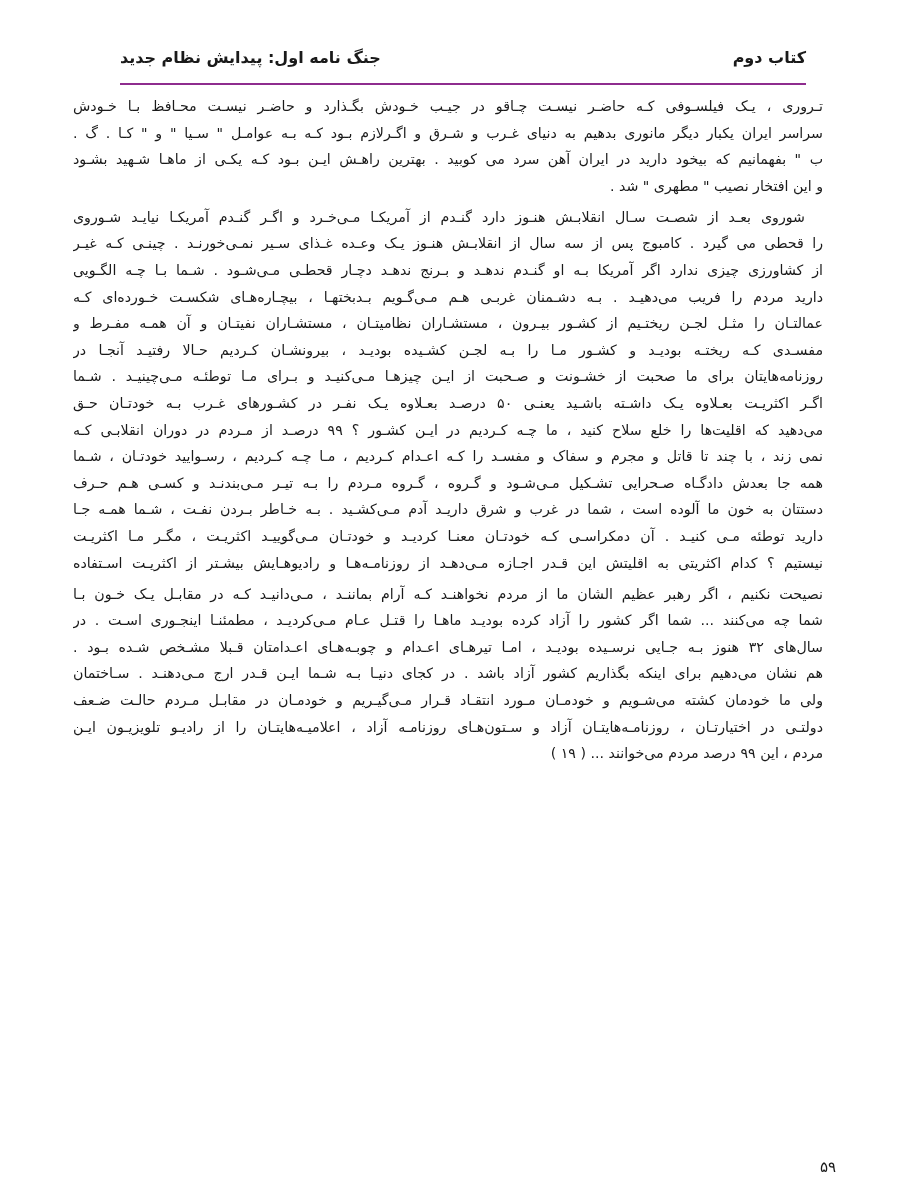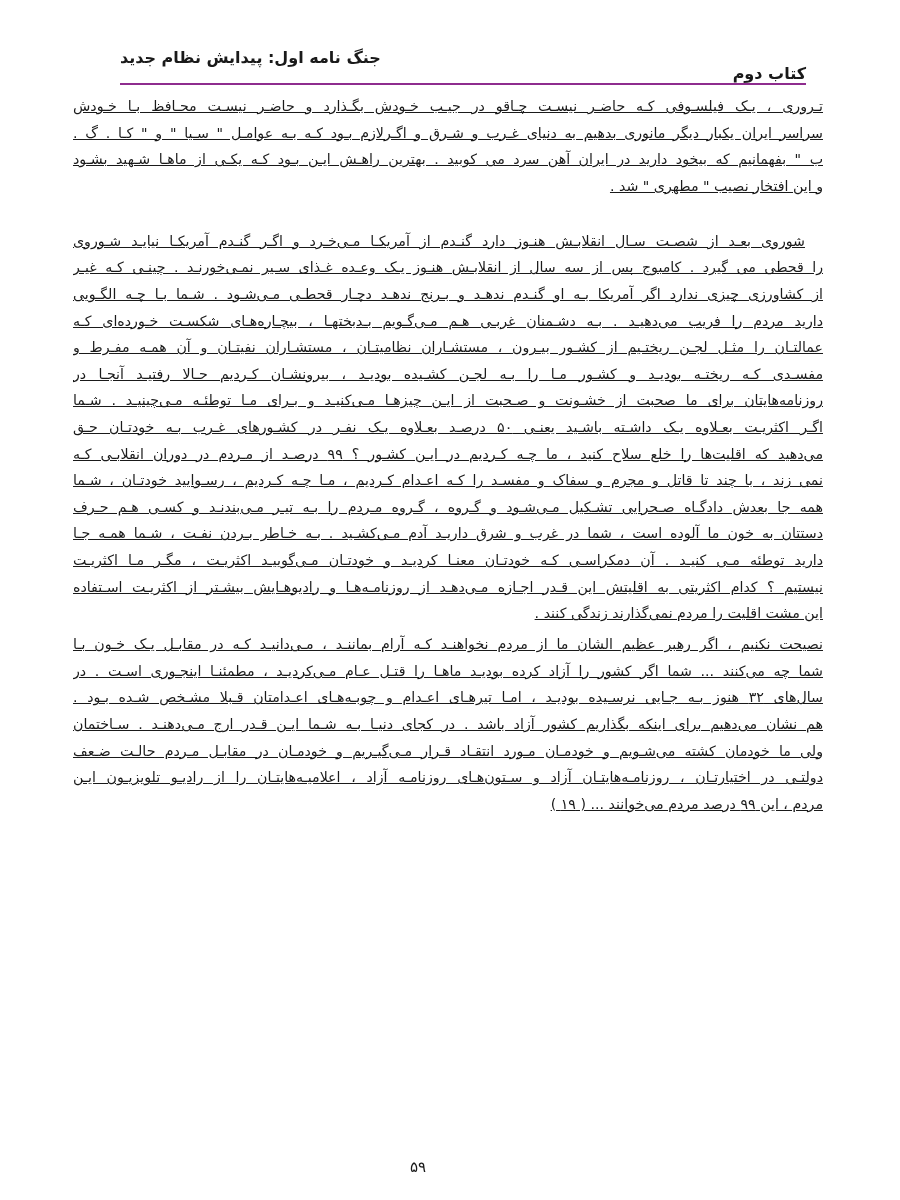--- a/index.html
+++ b/index.html
@@ -1,29 +1,29 @@
 <!DOCTYPE html>
 <html><head>
 <meta charset="utf-8">
 <style>
   html, body { margin: 0; padding: 0; background: #ffffff; }
   body { width: 900px; height: 1200px; position: relative; overflow: hidden;
          font-family: "DejaVu Sans", sans-serif; color: #1a1a1a; }
   .page { position: absolute; left: 0; top: 0; width: 900px; height: 1200px; }
   .header { position: absolute; left: 120px; top: 48px; width: 686px; height: 30px; direction: rtl; }
-  .header-right { position: absolute; right: 0; top: 16px; font-weight: bold; font-size: 16px; }
+  .header-right { position: absolute; right: 0; top: 0; font-weight: bold; font-size: 16px; }
   .header-left { position: absolute; left: 0; top: 0; font-weight: bold; font-size: 16px; }
   .rule { position: absolute; left: 120px; top: 83px; width: 686px; height: 2px; background: #8e2c8e; }
   .body-text { position: absolute; left: 73px; top: 93px; width: 750px; direction: rtl; }
   .line { display: block; height: 26.6px; line-height: 26.6px; font-size: 14.2px;
-          text-align: justify; text-align-last: justify; white-space: nowrap; overflow: hidden; text-decoration: underline; }
+          text-align: justify; text-align-last: justify; white-space: nowrap; overflow: hidden; }
   .line.last { text-align-last: right; }
-  .line.indent { padding-right: 18px; margin-top: 24px; }
+  .line.indent { padding-right: 18px; }
   .para-gap { height: 4.5px; }
-  .page-number { position: absolute; left: 0; width: 836px; top: 1158px; text-align: center; font-size: 15px; direction: rtl; font-family: Liberation Serif, serif; }
+  .page-number { position: absolute; left: 0; width: 836px; top: 1158px; font-size: 15px; direction: rtl; font-family: Liberation Serif, serif; }
 </style>
 </head>
 <body>
 
 <div class="page">
   <div class="header">
     <span class="header-right">کتاب دوم</span>
     <span class="header-left">جنگ نامه اول: پیدایش نظام جدید</span>
   </div>
   <div class="rule" style="background: rgb(142, 44, 142);"></div>
@@ -44,21 +44,20 @@
         <span class="line">عمالتـان را مثـل لجـن ریختـیم از کشـور بیـرون ، مستشـاران نظامیتـان ، مستشـاران نفیتـان و آن همـه مفـرط و</span>
         <span class="line">مفسـدی کـه ریختـه بودیـد و کشـور مـا را بـه لجـن کشـیده بودیـد ، بیرونشـان کـردیم حـالا رفتیـد آنجـا در</span>
         <span class="line">روزنامه‌هایتان برای ما صحبت از خشـونت و صـحبت از ایـن چیزهـا مـی‌کنیـد و بـرای مـا توطئـه مـی‌چینیـد . شـما</span>
         <span class="line">اگـر اکثریـت بعـلاوه یـک داشـته باشـید یعنـی ۵۰ درصـد بعـلاوه یـک نفـر در کشـورهای غـرب بـه خودتـان حـق</span>
         <span class="line">می‌دهید که اقلیت‌ها را خلع سلاح کنید ، ما چـه کـردیم در ایـن کشـور ؟ ۹۹ درصـد از مـردم در دوران انقلابـی کـه</span>
         <span class="line">نمی زند ، با چند تا قاتل و مجرم و سفاک و مفسـد را کـه اعـدام کـردیم ، مـا چـه کـردیم ، رسـوایید خودتـان ، شـما</span>
         <span class="line">همه جا بعدش دادگـاه صـحرایی تشـکیل مـی‌شـود و گـروه ، گـروه مـردم را بـه تیـر مـی‌بندنـد و کسـی هـم حـرف</span>
         <span class="line">دستتان به خون ما آلوده است ، شما در غرب و شرق داریـد آدم مـی‌کشـید . بـه خـاطر بـردن نفـت ، شـما همـه جـا</span>
         <span class="line">دارید توطئه مـی کنیـد . آن دمکراسـی کـه خودتـان معنـا کردیـد و خودتـان مـی‌گوییـد اکثریـت ، مگـر مـا اکثریـت</span>
         <span class="line">نیستیم ؟ کدام اکثریتی به اقلیتش این قـدر اجـازه مـی‌دهـد از روزنامـه‌هـا و رادیوهـایش بیشـتر از اکثریـت اسـتفاده</span>
-        <span class="line last">این مشت اقلیت را مردم نمی‌گذارند زندگی کنند .</span>
       </div>
       <div class="para-gap"></div>
       <div>
         <span class="line">نصیحت نکنیم ، اگر رهبر عظیم الشان ما از مردم نخواهنـد کـه آرام بماننـد ، مـی‌دانیـد کـه در مقابـل یـک خـون بـا</span>
         <span class="line">شما چه می‌کنند ... شما اگر کشور را آزاد کرده بودیـد ماهـا را قتـل عـام مـی‌کردیـد ، مطمئنـا اینجـوری اسـت . در</span>
         <span class="line">سال‌های ۳۲ هنوز بـه جـایی نرسـیده بودیـد ، امـا تیرهـای اعـدام و چوبـه‌هـای اعـدامتان قـبلا مشـخص شـده بـود .</span>
         <span class="line">هم نشان می‌دهیم برای اینکه بگذاریم کشور آزاد باشد . در کجای دنیـا بـه شـما ایـن قـدر ارج مـی‌دهنـد . سـاختمان</span>
         <span class="line">ولی ما خودمان کشته می‌شـویم و خودمـان مـورد انتقـاد قـرار مـی‌گیـریم و خودمـان در مقابـل مـردم حالـت ضـعف</span>
         <span class="line">دولتـی در اختیارتـان ، روزنامـه‌هایتـان آزاد و سـتون‌هـای روزنامـه آزاد ، اعلامیـه‌هایتـان را از رادیـو تلویزیـون ایـن</span>
         <span class="line last">مردم ، این ۹۹ درصد مردم می‌خوانند ... ( ۱۹ )</span>

